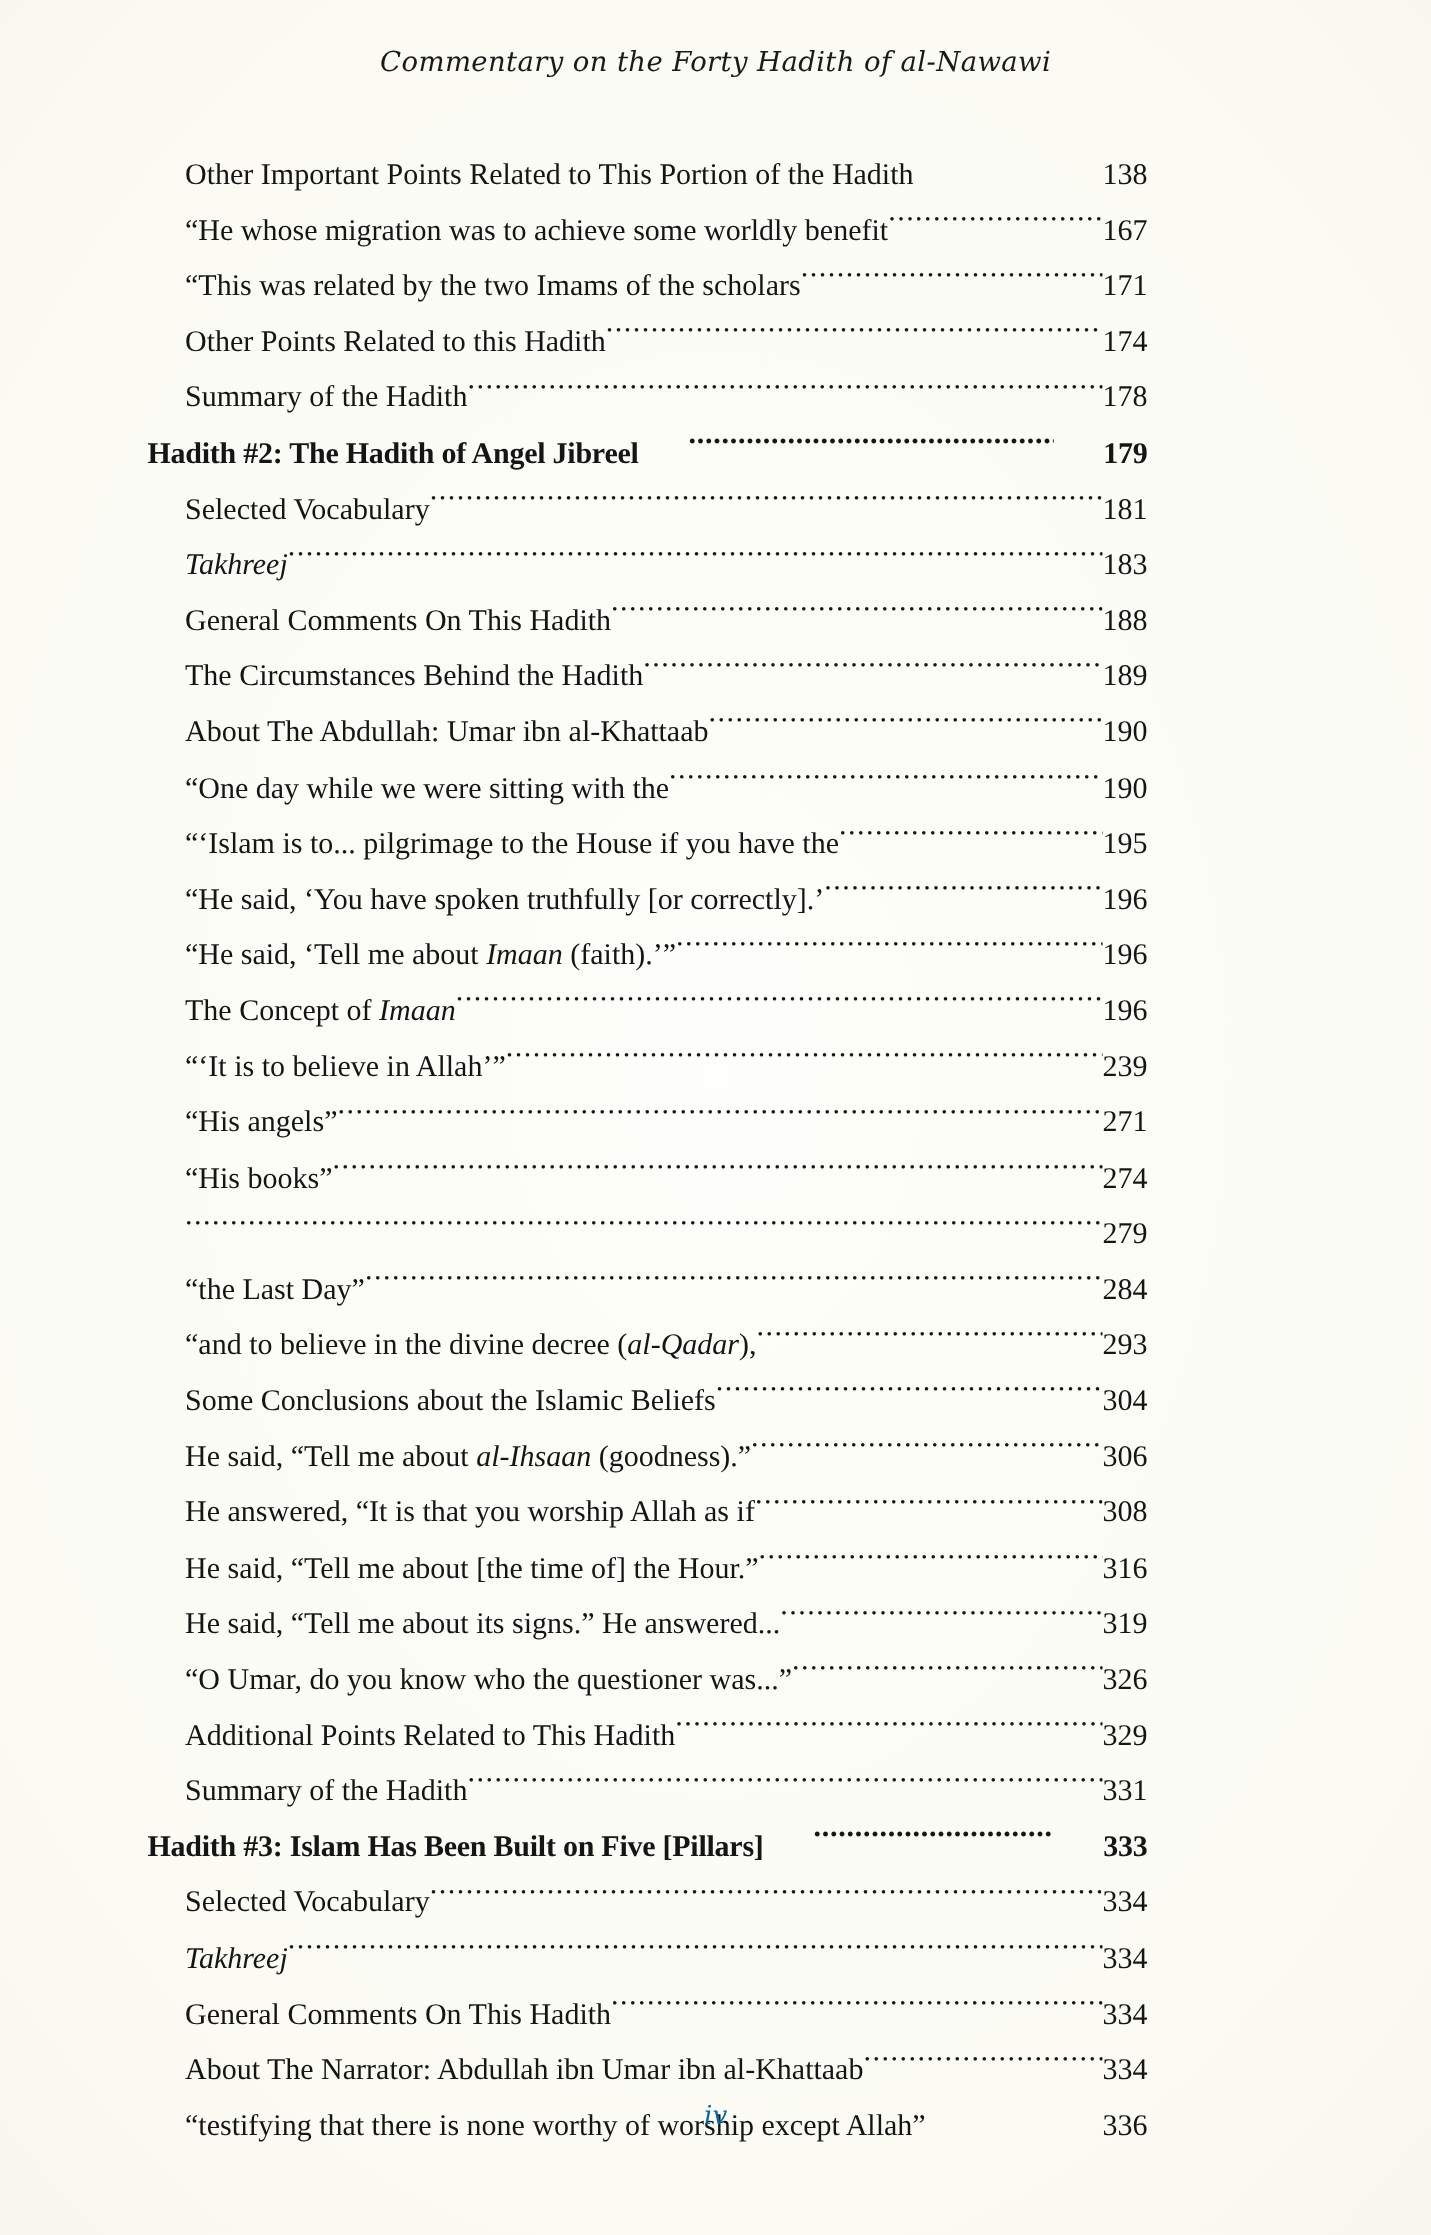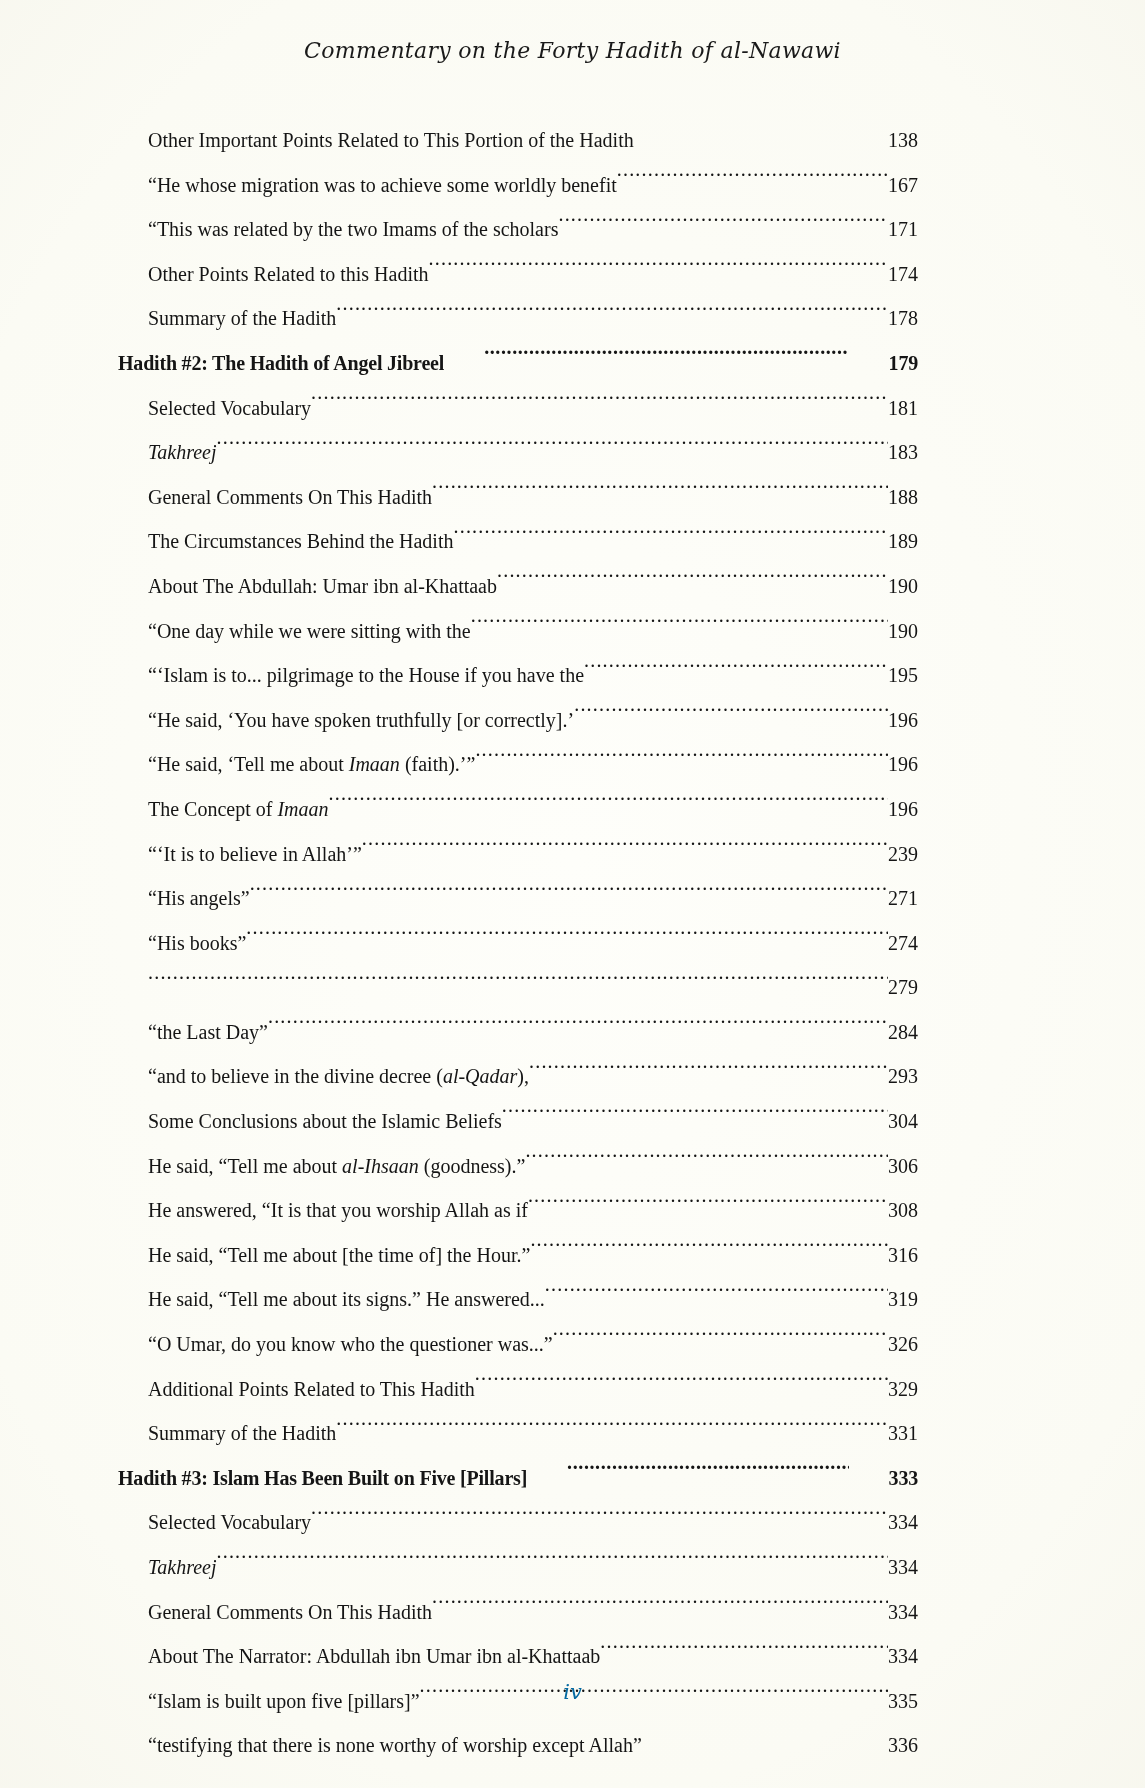--- a/index.html
+++ b/index.html
@@ -40,21 +40,21 @@
   .toc {
     position: absolute;
     top: 118px;
     left: 118px;
     width: 800px;
   }
 
   .toc-row {
     display: flex;
     align-items: baseline;
-    font-size: 20px;
+    font-size: 24px;
     line-height: 44.6px;
     white-space: nowrap;
     color: #151515;
   }
 
   .toc-row.indent {
     padding-left: 30px;
   }
 
   .toc-row.heading {
@@ -285,24 +285,19 @@
       <span class="toc-title">General Comments On This Hadith</span>
       <span class="toc-leader"></span>
       <span class="toc-page">334</span>
     </div>
     <div class="toc-row indent">
       <span class="toc-title">About The Narrator: Abdullah ibn Umar ibn al-Khattaab</span>
       <span class="toc-leader"></span>
       <span class="toc-page">334</span>
     </div>
     <div class="toc-row indent">
-      <span class="toc-title">“Islam is built upon five [pillars]” </span>
-      <span class="toc-leader"></span>
-      <span class="toc-page">335</span>
-    </div>
-    <div class="toc-row indent">
       <span class="toc-title">“testifying that there is none worthy of worship except Allah”</span>
       <span class="toc-leader none"></span>
       <span class="toc-page">336</span>
     </div>
   </div>
 
 <div class="folio">iv</div>
 
 </body></html>

